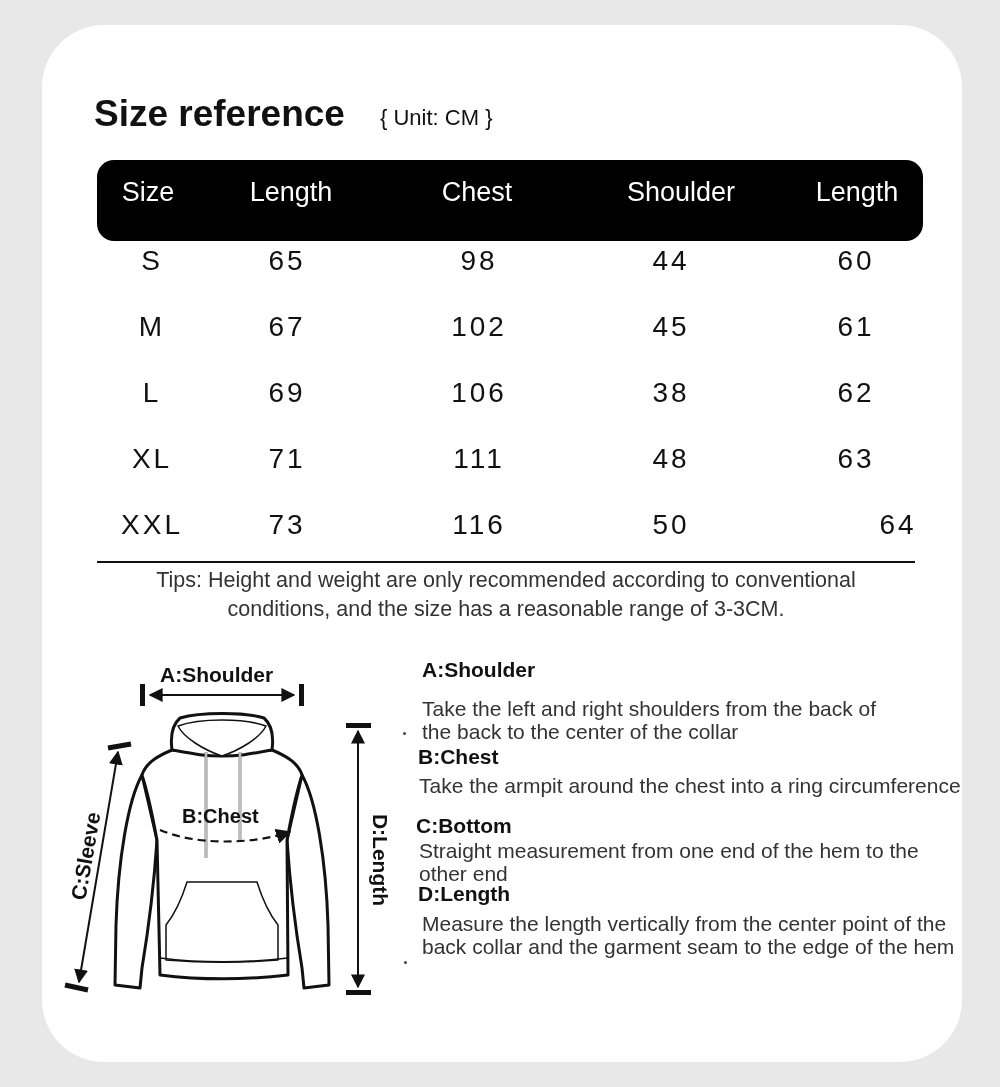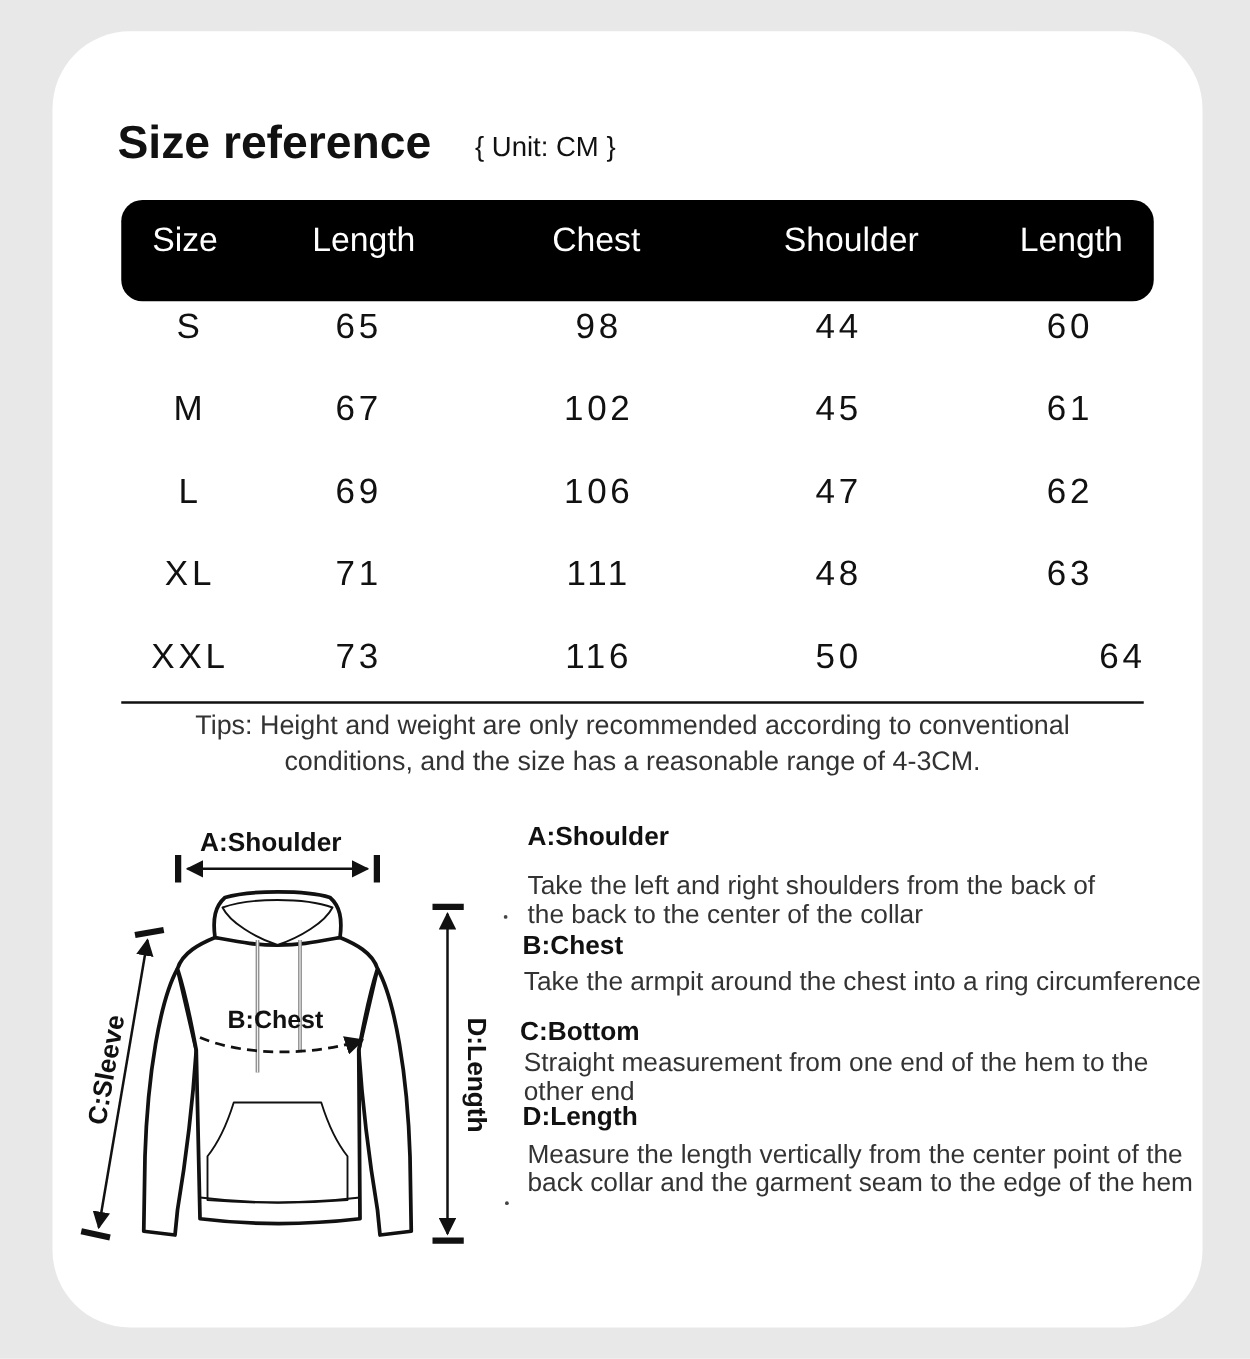--- a/index.html
+++ b/index.html
@@ -77,21 +77,21 @@
     <span class="cell" style="left:152px">M</span>
     <span class="cell" style="left:287px">67</span>
     <span class="cell" style="left:479px">102</span>
     <span class="cell" style="left:671px">45</span>
     <span class="cell" style="left:856px">61</span>
   </div>
   <div class="row" style="top:373px">
     <span class="cell" style="left:152px">L</span>
     <span class="cell" style="left:287px">69</span>
     <span class="cell" style="left:479px">106</span>
-    <span class="cell" style="left:671px">47</span>
+    <span class="cell" style="left:671px">38</span>
     <span class="cell" style="left:856px">62</span>
   </div>
   <div class="row" style="top:439px">
     <span class="cell" style="left:152px">XL</span>
     <span class="cell" style="left:287px">71</span>
     <span class="cell" style="left:479px">111</span>
     <span class="cell" style="left:671px">48</span>
     <span class="cell" style="left:856px">63</span>
   </div>
   <div class="row" style="top:505px">
@@ -100,21 +100,21 @@
     <span class="cell" style="left:479px">116</span>
     <span class="cell" style="left:671px">50</span>
     <span class="cell" style="left:898px">64</span>
   </div>
 </div>
 
 <div class="rule"></div>
 
 <div class="tips">
   <div>Tips: Height and weight are only recommended according to conventional</div>
-  <div>conditions, and the size has a reasonable range of 4-3CM.</div>
+  <div>conditions, and the size has a reasonable range of 3-3CM.</div>
 </div>
 
 <svg class="diagram" width="420" height="1087" viewBox="0 0 420 1087" xmlns="http://www.w3.org/2000/svg">
   <defs>
     <marker id="arrow" viewBox="0 0 10 10" refX="9" refY="5" markerWidth="7" markerHeight="7" orient="auto-start-reverse">
       <path d="M0,0 L10,5 L0,10 z" fill="#111"></path>
     </marker>
   </defs>
 
   <rect x="140" y="684" width="5" height="22" fill="#111"></rect>

